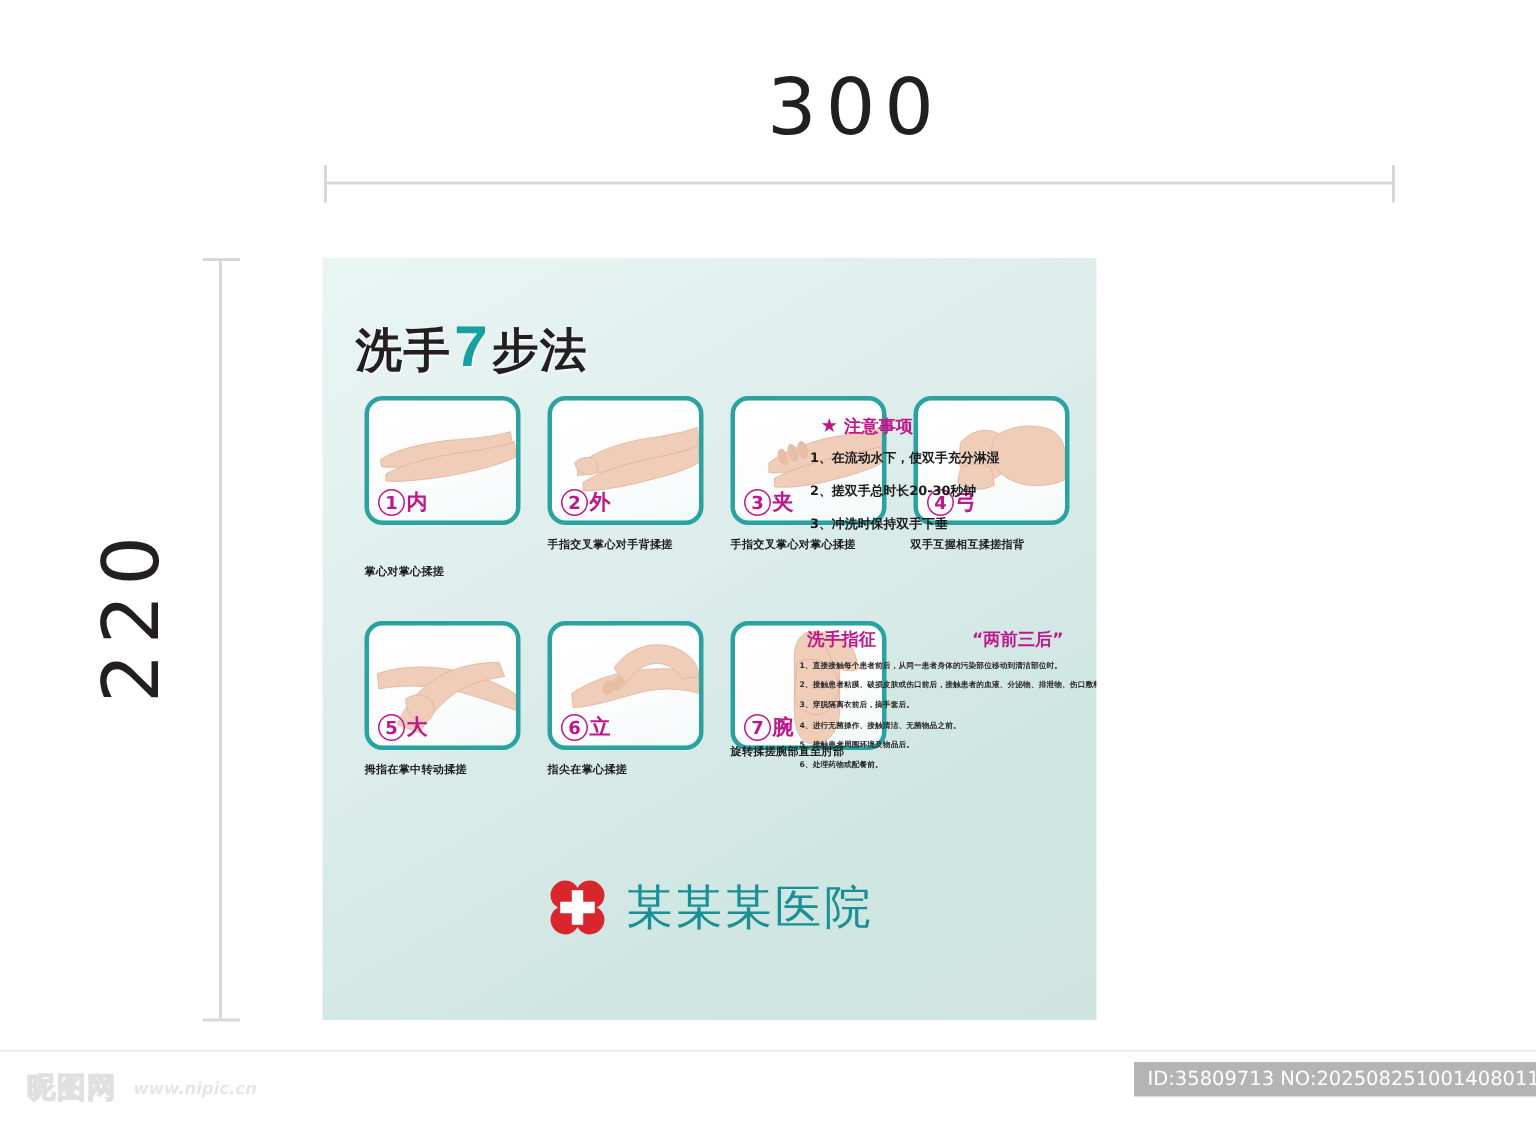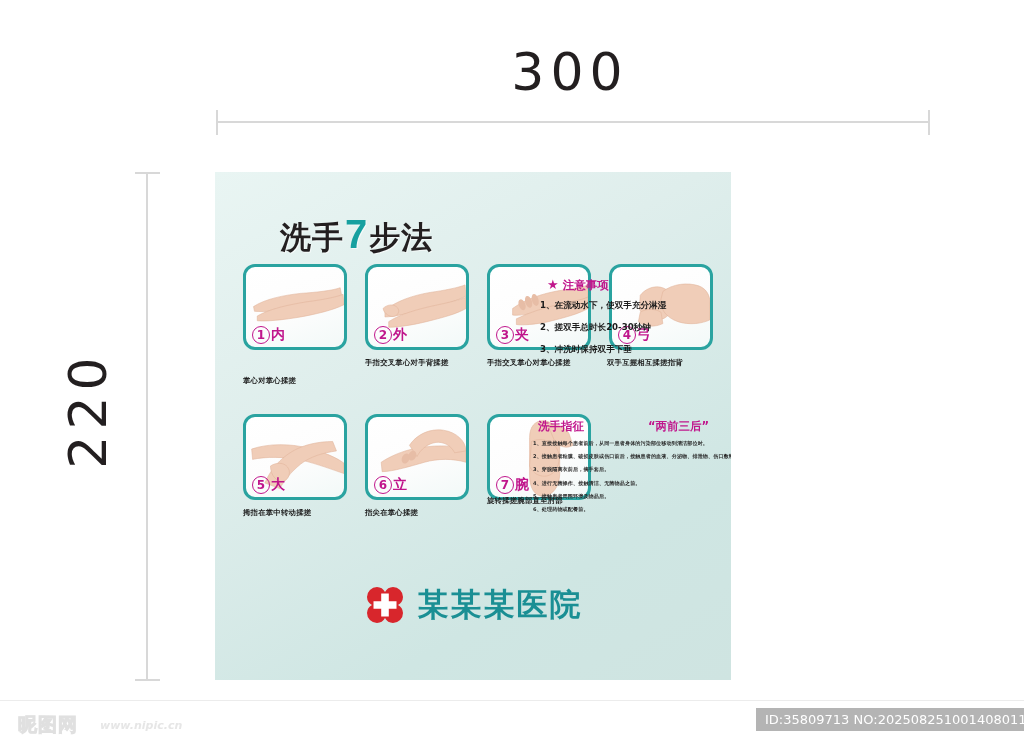--- a/index.html
+++ b/index.html
@@ -48,24 +48,23 @@
     position: absolute; left: 215px; top: 172px;
     width: 516px; height: 508px;
     background: linear-gradient(150deg, #e9f5f3 0%, #dfeeec 35%, #cfe6e3 75%, #cfe4e1 100%);
     overflow: hidden;
   }
 
   .poster-title {
     position: absolute; left: 22px; top: 40px;
     font-size: 31px; font-weight: bold; color: #231f20;
     letter-spacing: 1px;
-    font-family: Liberation Sans, sans-serif;
+    font-family: Liberation Mono, monospace;
     text-shadow: 1px 1px 0 rgba(255,255,255,.6);
     white-space: nowrap;
-    margin-left: 43px;
   }
   .poster-title .seven {
     color: #17a0a0; font-size: 40px; font-weight: bold;
     padding: 0 1px;
   }
 
   
   .card {
     position: absolute;
     width: 104px; height: 86px;
@@ -120,32 +119,32 @@
     font-size: 5.1px; font-weight: bold; color: #2a2a2a;
     margin-bottom: 6.2px; white-space: nowrap; letter-spacing: .1px;
   }
 
   
   .hosp {
     position: absolute; left: 0; right: 0; top: 412px;
     display: flex; align-items: center; justify-content: center; gap: 12px;
   }
   .hosp-name {
-    font-size: 31px; font-weight: bold; color: #1a8f94; letter-spacing: 2px;
+    font-size: 31px; font-weight: normal; color: #1a8f94; letter-spacing: 2px;
     font-family: "DejaVu Sans", "Liberation Sans", sans-serif;
   }
 
   
   .bottom-rule {
     position: absolute; left: 0; top: 700px; width: 1024px; height: 1px;
     background: #ececec;
   }
   .watermark {
     position: absolute; left: 18px; top: 712px;
-    display:flex; align-items:center; gap: 22px;
+    display:flex; align-items:center; gap: 11px;
     color:#e2e2e2;
   }
   .wm-cn {
     font-size: 19px; font-weight: bold; letter-spacing: 1px;
     color: #fff; -webkit-text-stroke: 1px #e0e0e0;
     text-shadow: 0 0 0 #e0e0e0;
   }
   .wm-url { font-size: 11px; font-style: italic; font-weight: bold; color:#e6e6e6; }
   .idbar {
     position: absolute; left: 756px; top: 708px;

